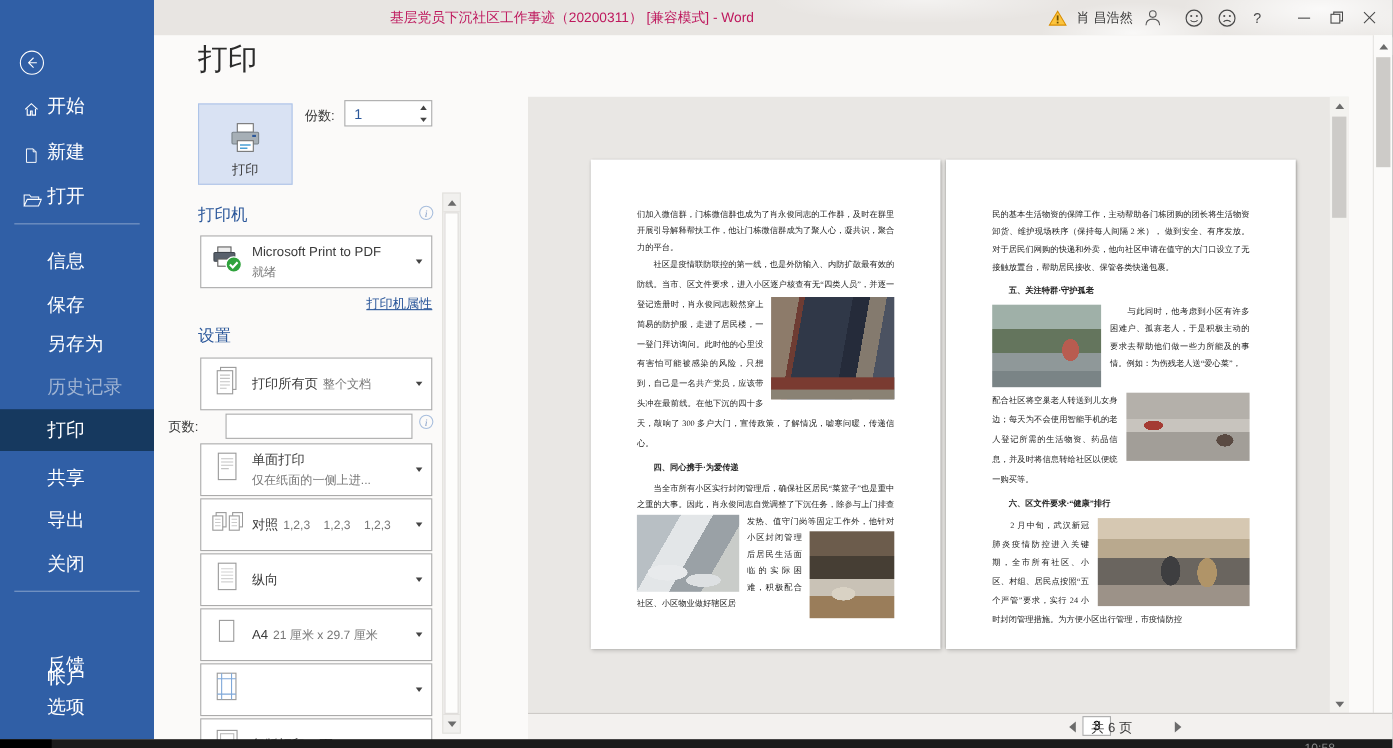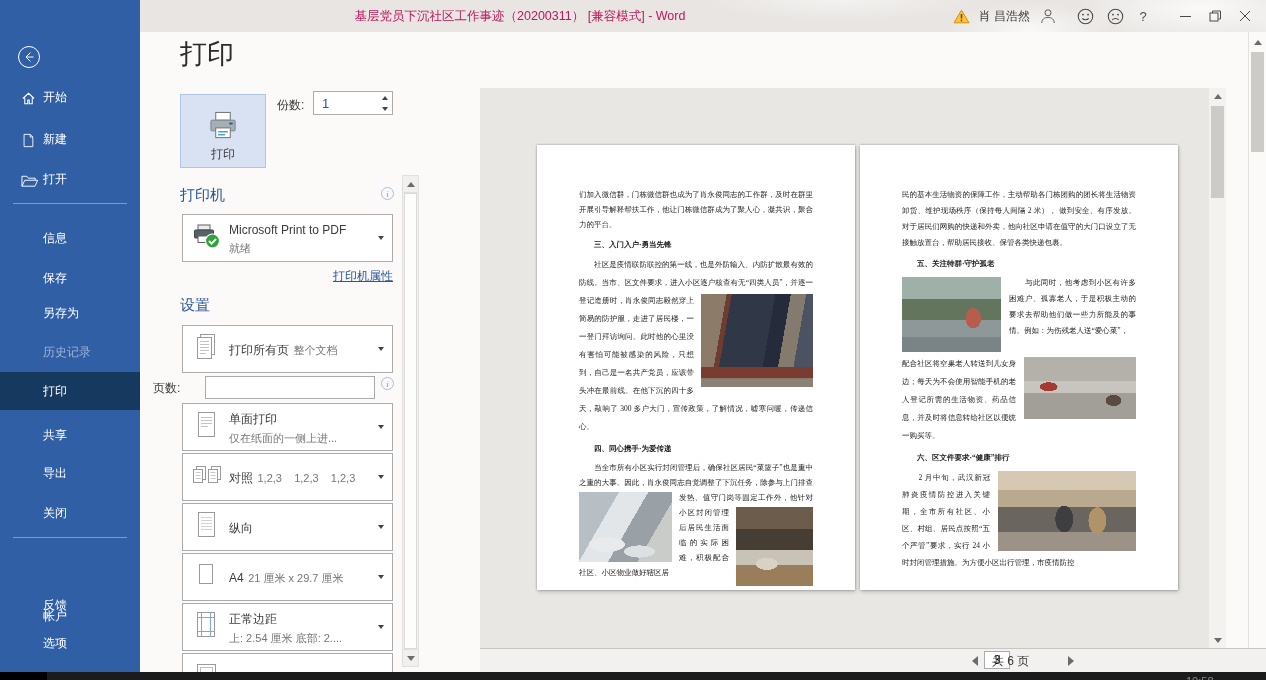--- a/index.html
+++ b/index.html
@@ -20,21 +20,21 @@
   .tb-right>*{display:inline-flex;align-items:center;justify-content:center;}
   .tb-user{font-size:12px;color:#3b3b3b;margin:0 10px 0 7px;white-space:nowrap;}
   .tb-btn{width:30px;height:32px;cursor:default;}
   .tb-help{font-size:13px;color:#4a4a4a;width:26px;}
   .tb-gap{width:14px;}
   .min-glyph{display:block;width:11px;height:1px;background:#4a4a4a;}
 
   
   .sidebar{position:absolute;left:0;top:0;width:140px;height:672px;background:#305FA6;z-index:3;}
   .back-btn{position:absolute;left:17px;top:45px;width:24px;height:24px;cursor:pointer;}
-  .side-item{position:absolute;left:0;width:140px;height:26px;line-height:26px;color:#fff;font-size:12px;
+  .side-item{position:absolute;left:0;width:140px;height:26px;line-height:26px;color:#fff;font-size:17px;
     cursor:pointer;white-space:nowrap;}
   .side-item .lbl{position:absolute;left:43px;top:0;}
   .side-item .ic{position:absolute;left:21px;top:5px;}
   .si-home{top:84px;} .si-new{top:126px;} .si-open{top:166px;}
   .si-info{top:225px;} .si-save{top:265px;} .si-saveas{top:300px;}
   .si-history{top:339px;color:#9FB3D2;cursor:default;}
   .si-print{top:372px;height:38px;line-height:38px;background:#16395F;}
   .si-share{top:422px;} .si-export{top:460px;} .si-close{top:500px;}
   .si-account{top:557px;margin-top:46px;} .si-feedback{top:592px;} .si-options{top:630px;}
   .side-divider{position:absolute;left:13px;width:114px;height:1px;background:rgba(255,255,255,.38);}
@@ -404,24 +404,20 @@
   </div>
 
   <div class="dropdown dd-s6">
     <span class="dd-icon">
       <svg width="26" height="30" viewBox="0 0 26 30">
         <rect x="4.5" y="2.5" width="17" height="24" fill="#fff" stroke="#9a9a9a"></rect>
         <path d="M4.5 7.5h17M4.5 21.5h17" stroke="#7FA8D9"></path>
         <path d="M8.5 2.5v24M17.5 2.5v24" stroke="#7FA8D9"></path>
       </svg>
     </span>
-    <span class="dd-text">
-      <span class="dd-title">正常边距</span>
-      <span class="dd-sub">上: 2.54 厘米 底部: 2....</span>
-    </span>
     <span class="caret"></span>
   </div>
 
   <div class="dropdown dd-s7">
     <span class="dd-icon">
       <svg width="26" height="30" viewBox="0 0 26 30">
         <rect x="4.5" y="4.5" width="18" height="22" fill="#fff" stroke="#9a9a9a"></rect>
         <rect x="7.5" y="7.5" width="12" height="16" fill="none" stroke="#bdbdbd"></rect>
       </svg>
     </span>
@@ -439,21 +435,20 @@
     <div class="panel-thumb"></div>
     <div class="sb-btn sb-down">
         <span class="sb-tri-down"></span>
       </div>
   </div>
 
   <div class="preview">
     <div>
         <div class="doc-page pg1">
           <div class="doc-para" style="line-height: 15px;"><span>们加入微信群，门栋微信群也成为了肖永俊同志的工作群，及时在群里开展引导解释帮扶工作，他让门栋微信群成为了聚人心，凝共识，聚合力的平台。</span></div>
-          <div class="doc-heading">三、入门入户·勇当先锋</div>
           <div class="doc-para" style="line-height: 18px;"><span>　　社区是疫情联防联控的第一线，也是外防输入、内防扩散最有效的防线。当市、区文件要求，进入小区逐</span><span class="doc-photo photo-door-visit"></span><span>户核查有无“四类人员”，并逐一登记造册时，肖永俊同志毅然穿上简易的防护服，走进了居民楼，一一登门拜访询问。此时他的心里没有害怕可能被感染的风险，只想到，自己是一名共产党员，应该带头冲在最前线。在他下沉的四十多天，敲响了 300 多户大门，宣传政策，了解情况，嘘寒问暖，传递信心。</span></div>
           <div class="doc-heading">四、同心携手·为爱传递</div>
           <div class="doc-para" style="line-height: 15px;"><span>　　当全市所有小区实行封闭管理后，确保社区居民“菜篮子”也是重中之重的大事。因此，肖永俊同志自觉调整了下沉任务，除参与上门排查发热、值守门岗等固定工作外，他</span><span class="doc-photo photo-grocery-delivery"></span><span class="doc-photo photo-packages-gate"></span><span>针对小区封闭管理后居民生活面临的实际困难，积极配合社区、小区物业做好辖区居</span></div>
         </div>
         <div class="doc-page pg2">
           <div class="doc-para" style="line-height: 16px;"><span>民的基本生活物资的保障工作，主动帮助各门栋团购的团长将生活物资卸货、维护现场秩序（保持每人间隔 2 米）， 做到安全、有序发放。对于居民们网购的快递和外卖，他向社区申请在值守的大门口设立了无接触放置台，帮助居民接收、保管各类快递包裹。</span></div>
           <div class="doc-heading">五、关注特群·守护孤老</div>
           <div class="doc-para" style="line-height: 16px;"><span class="doc-photo photo-street-elderly"></span><span>　　与此同时，他考虑到小区有许多困难户、孤寡老人，于是积极主动的要求去帮助他们做一些力所能及的事情。例如：为伤残老人送“爱心菜”，</span></div>
           <div class="doc-para" style="line-height: 18px;"><span class="doc-photo photo-parking-lot"></span><span>配合社区将空巢老人转送到儿女身边；每天为不会使用智能手机的老人登记所需的生活物资、药品信息，并及时将信息转给社区以便统一购买等。</span></div>
           <div class="doc-heading">六、区文件要求·“健康”排行</div>

